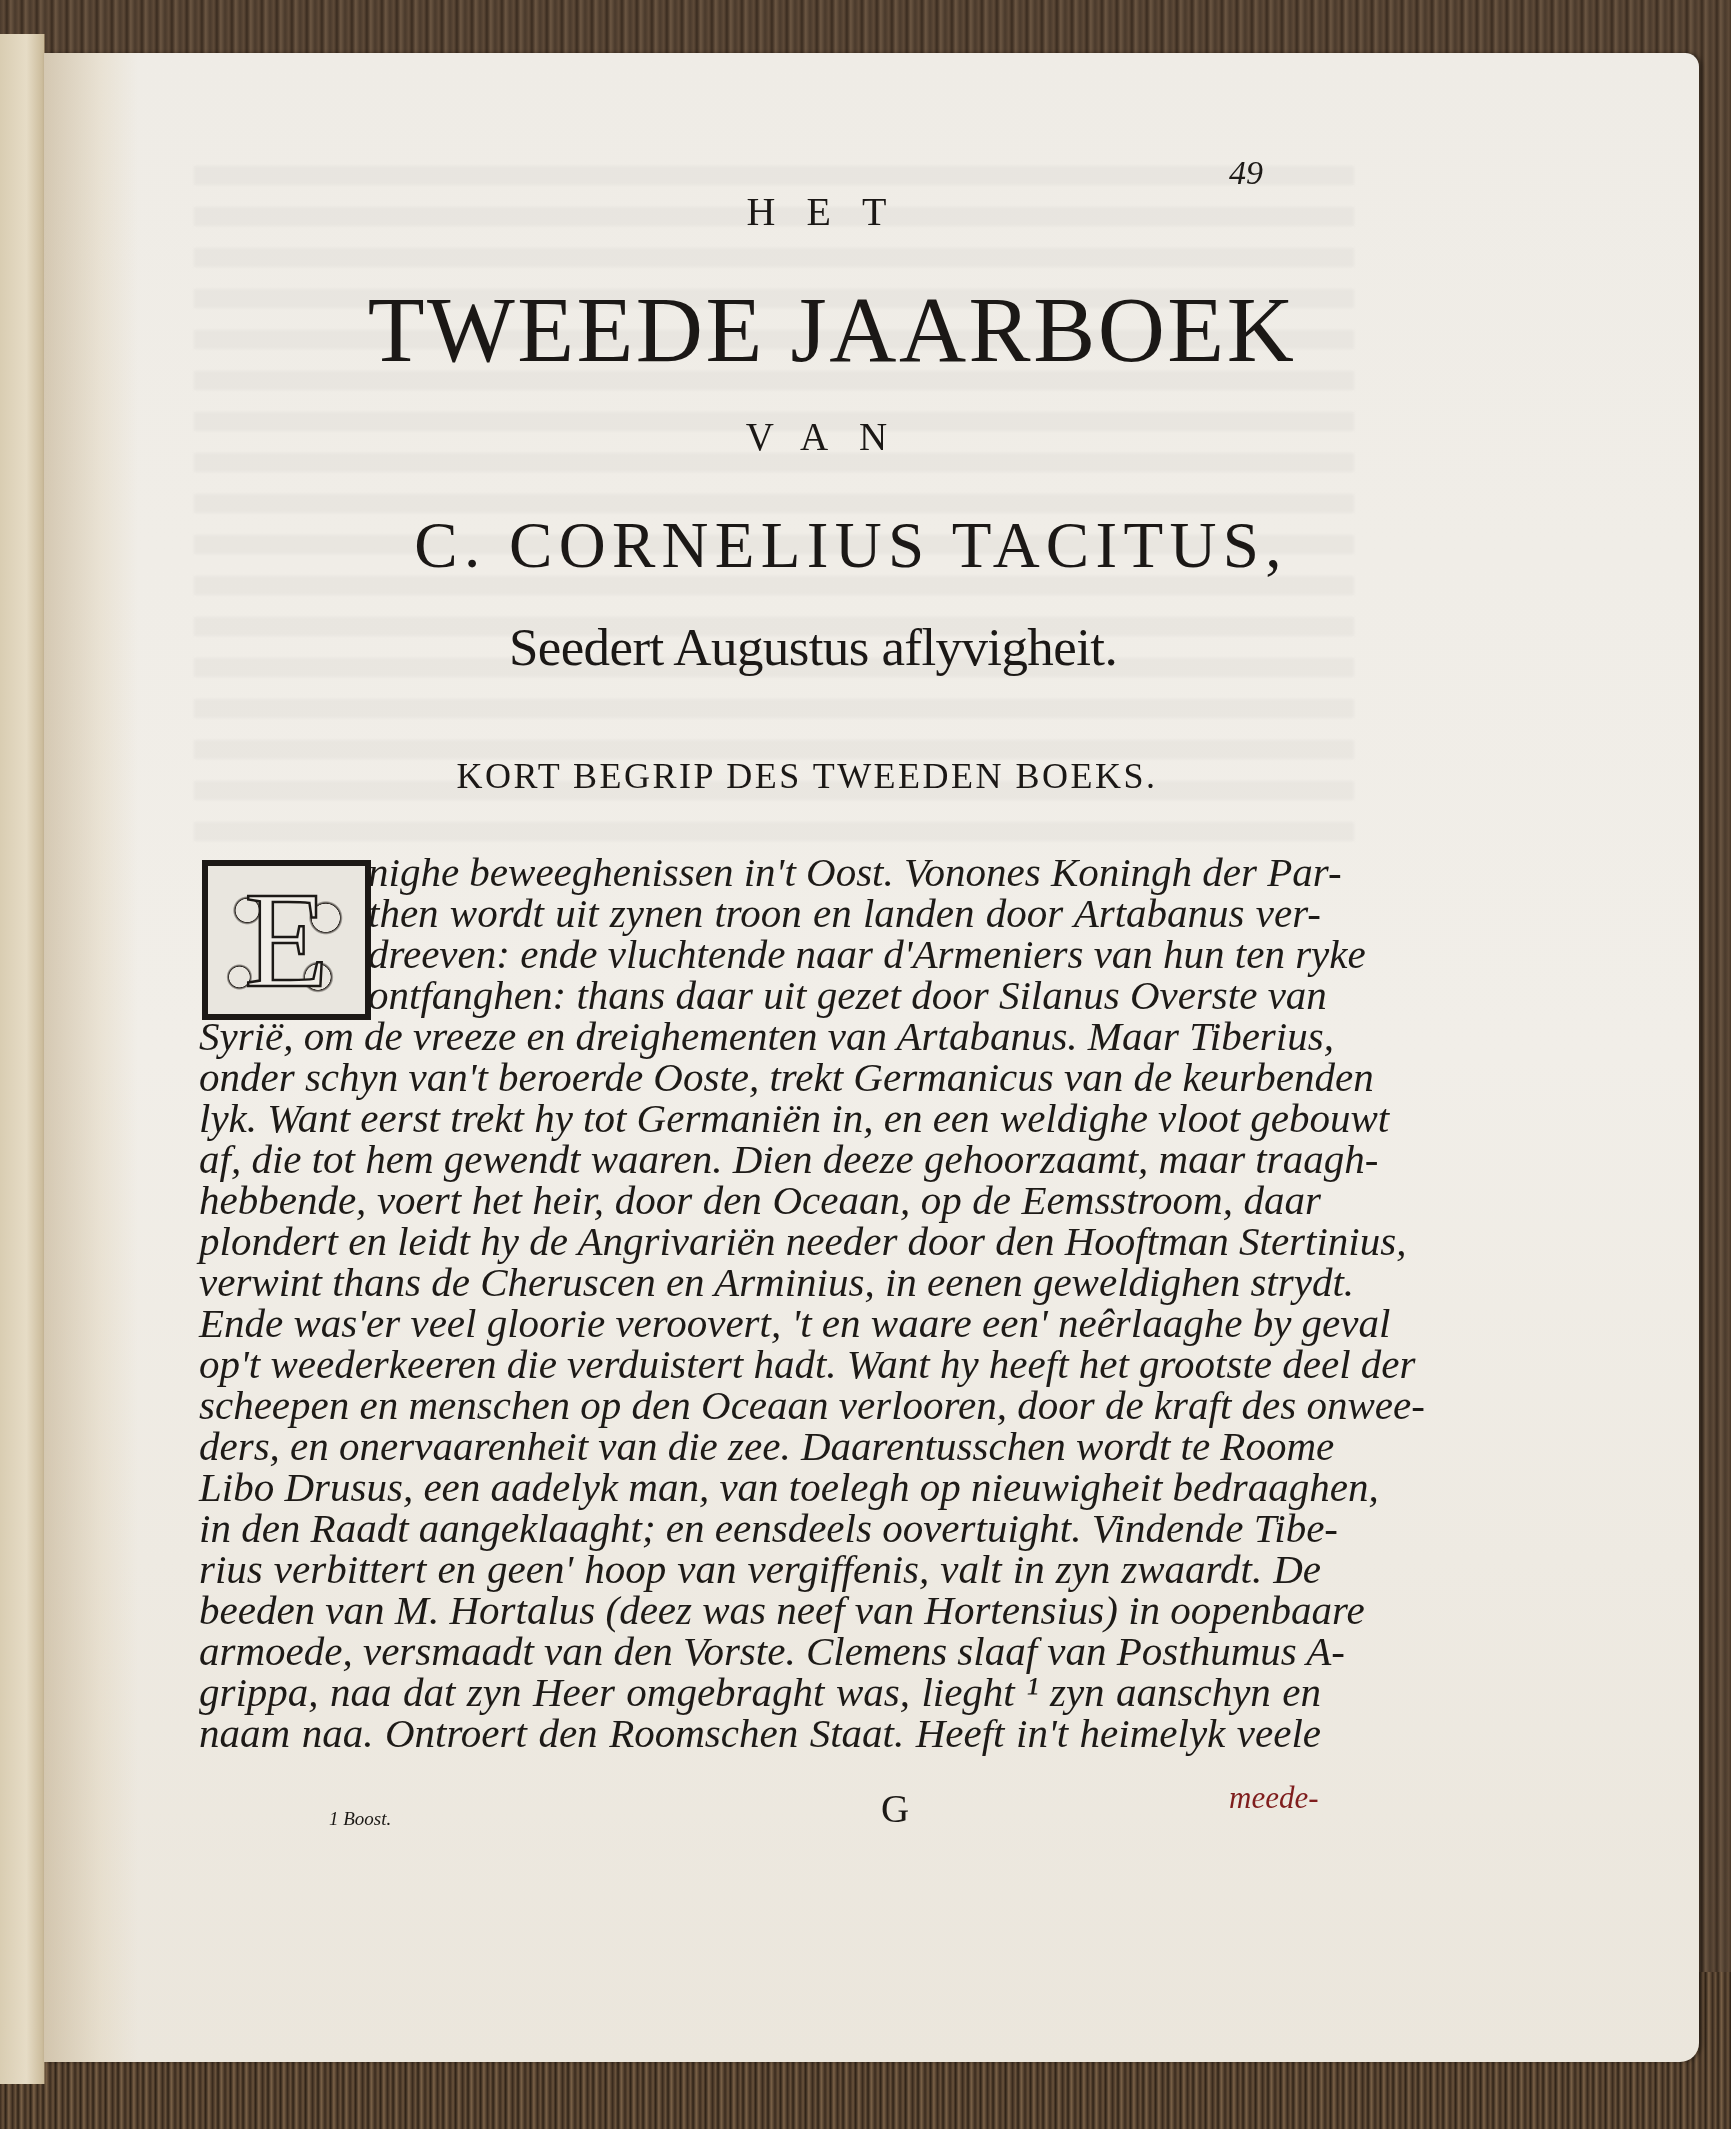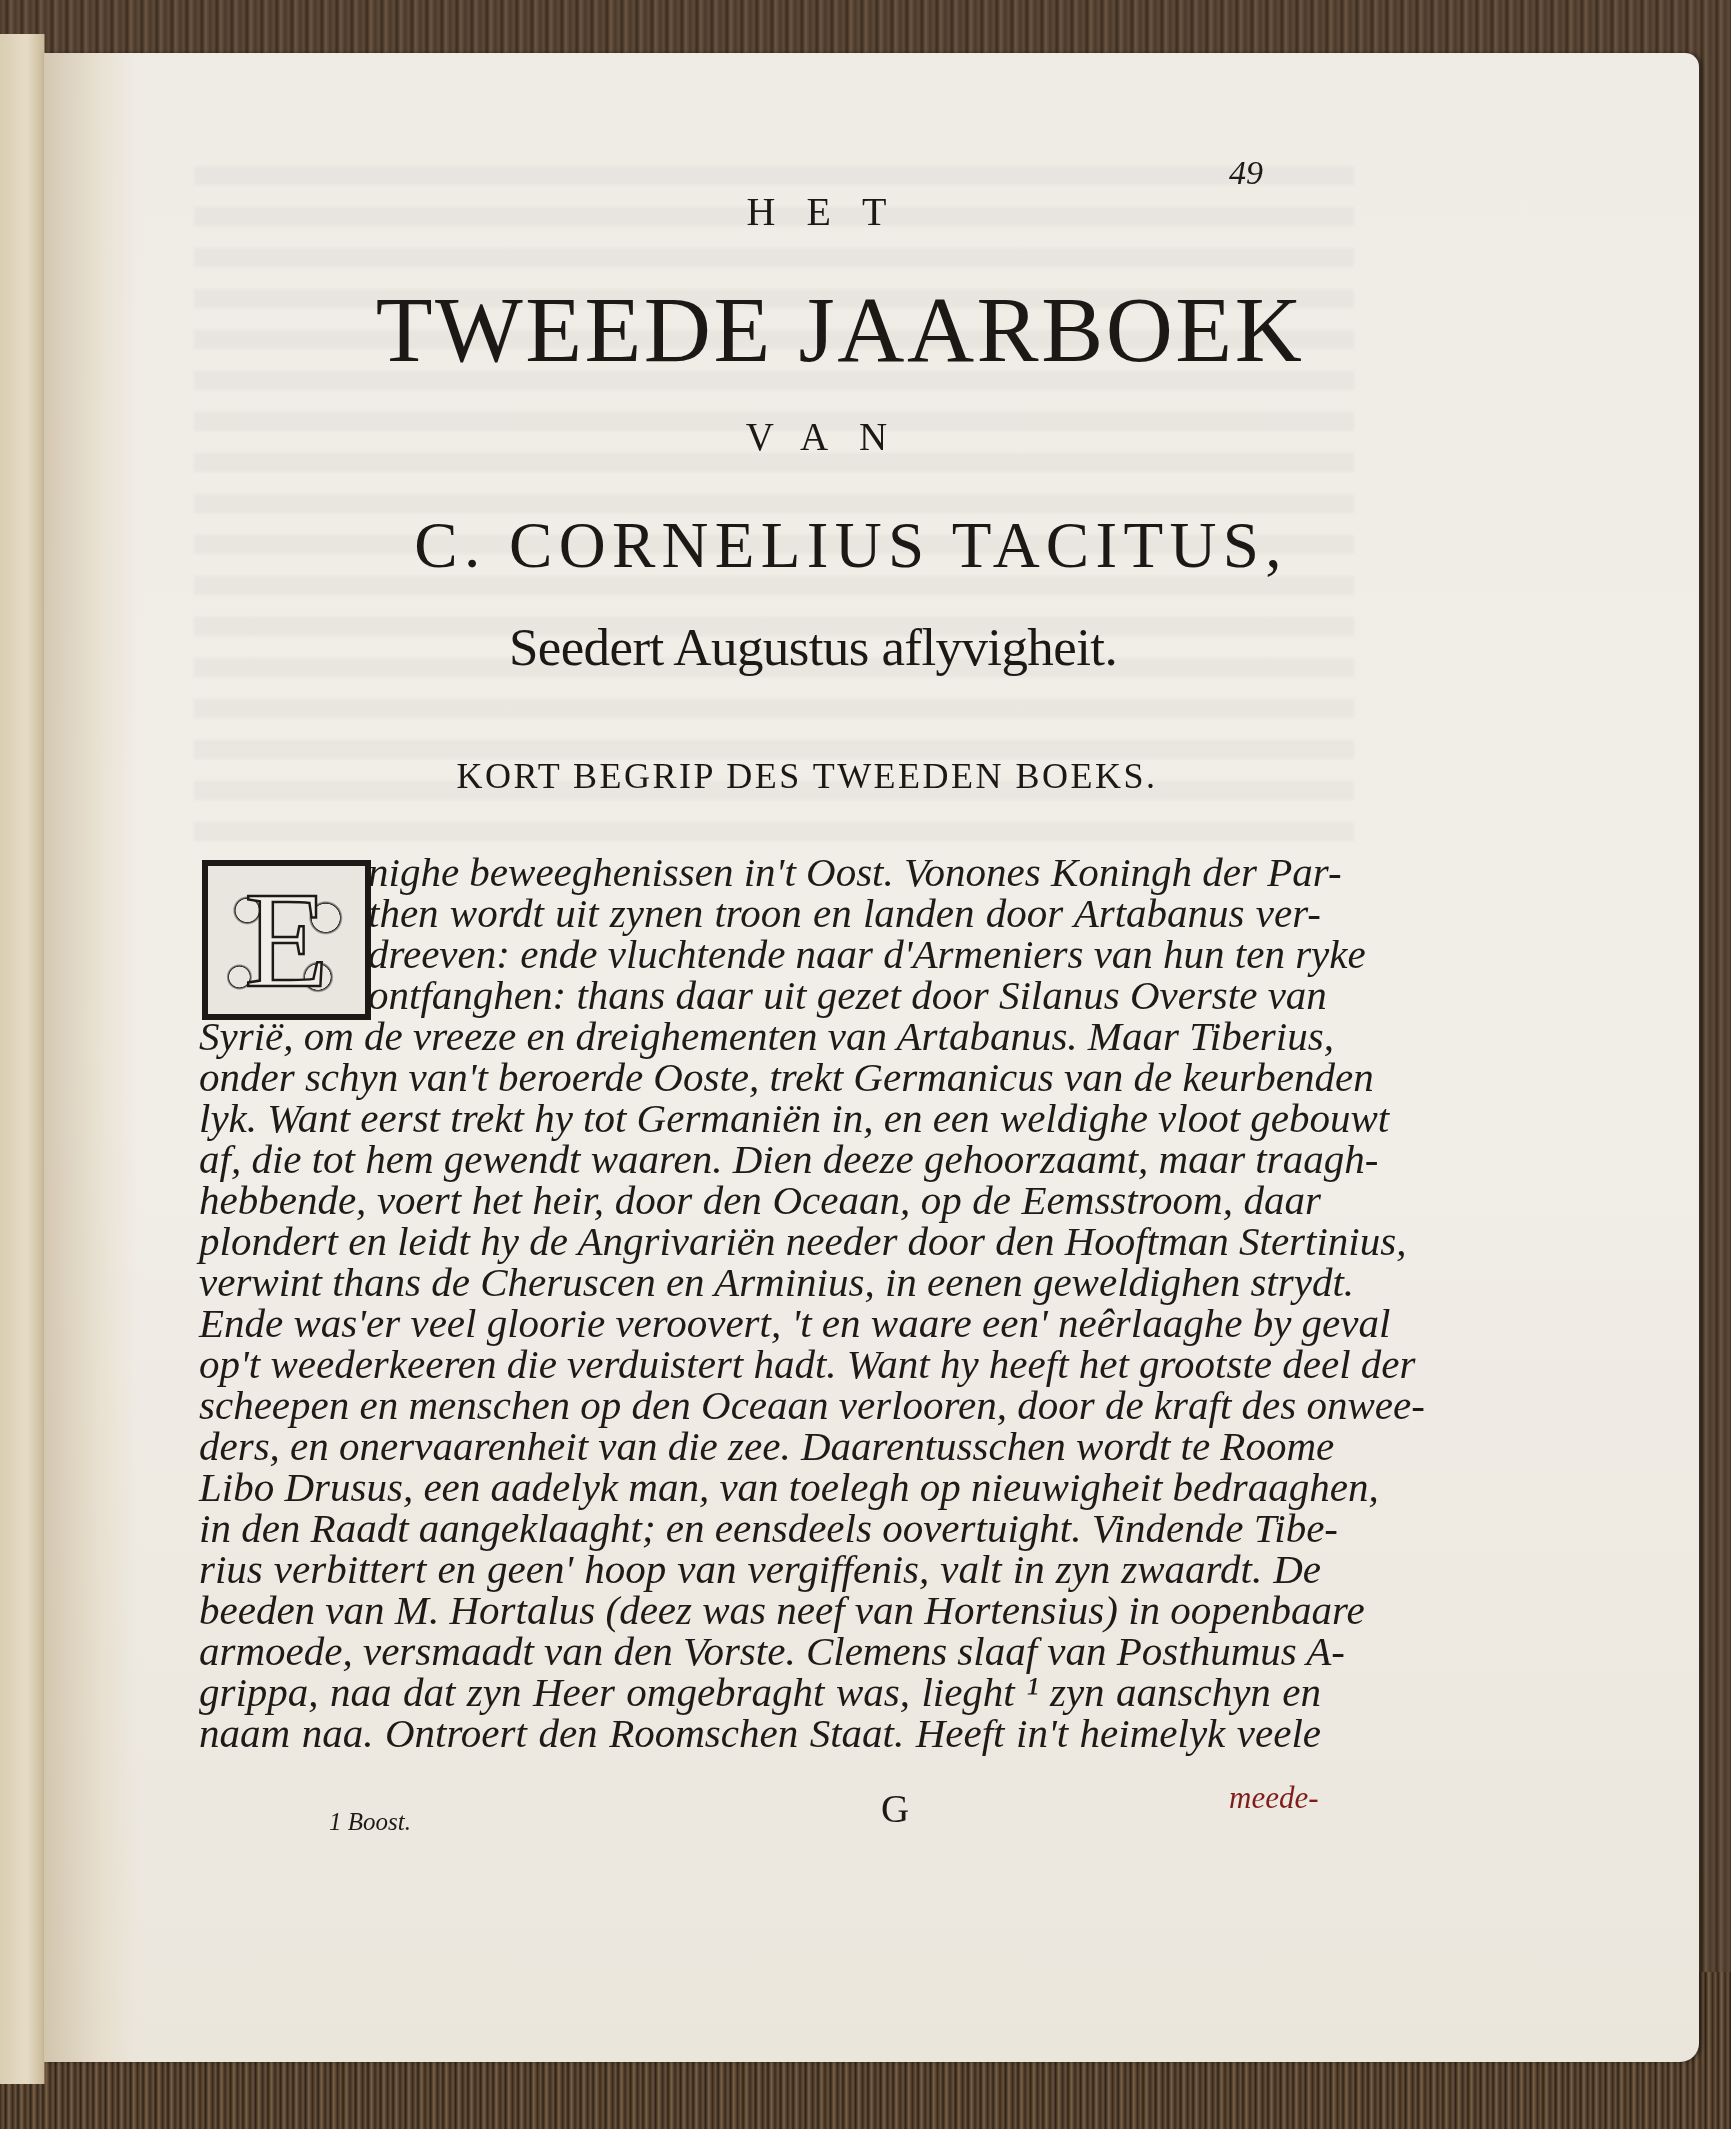--- a/index.html
+++ b/index.html
@@ -28,21 +28,21 @@
   .bleed {
     position:absolute; left:150px; top:113px; width:1160px; height:689px;
     background: repeating-linear-gradient(180deg, rgba(160,160,160,0.08) 0px, rgba(160,160,160,0.08) 19px, rgba(0,0,0,0) 19px, rgba(0,0,0,0) 41px);
     filter: blur(1.3px);
   }
   .page-number {
     position:absolute; left:1229px; top:154px; font-size:34px; font-style:italic; color:#1d1a17;
   }
   .center { position:absolute; left:0; width:1664px; text-align:center; color:#1b1816; }
   .het { top:188px; font-size:40px; letter-spacing:31px; }
-  .main-title { top:276px; font-size:93px; letter-spacing:2.5px;padding-left:8px; }
+  .main-title { top:276px; font-size:93px; letter-spacing:2.5px; }
   .van { top:414px; font-size:39px; letter-spacing:31px; }
   .author { top:508px; font-size:65px; letter-spacing:6.3px; left:19px; }
   .subtitle { top:617px; font-size:53px; letter-spacing:-0.6px; left:-19px; }
   .section-heading { top:755px; font-size:36px; letter-spacing:2.5px; left:-25px; }
   .body-text {
     position:absolute; left:199px; top:852px; width:1122px;
     font-style:italic; font-size:41px; line-height:41px; color:#1d1a17;
   }
   .body-line { display:block; white-space:nowrap; text-align-last:justify; text-align:justify; height:41px; }
   .body-line.indented { padding-left:169px; }
@@ -51,21 +51,21 @@
     border:6.3px solid #1c1916; box-sizing:border-box; background:#e9e6df;
     display:flex; align-items:center; justify-content:center;
     font-style:normal; font-size:138px; color:#1c1916; font-family:"Liberation Serif", serif;
     background-image:
       radial-gradient(circle at 25% 30%, transparent 11.3px, #2a2521 12px, transparent 14.4px),
       radial-gradient(circle at 75% 35%, transparent 13.8px, #2a2521 14.4px, transparent 17px),
       radial-gradient(circle at 70% 75%, transparent 12.5px, #2a2521 13px, transparent 15.7px),
       radial-gradient(circle at 20% 75%, transparent 10px, #2a2521 10.7px, transparent 13px);
   }
   .drop-cap span { line-height:1; text-shadow: 0 0 0 #000; -webkit-text-stroke: 2.5px #1c1916; color:#f1eee8; }
-  .footnote { position:absolute; left:329px; top:1808px; font-size:25px; font-style:italic; color:#1d1a17; }
+  .footnote { position:absolute; left:329px; top:1808px; font-size:19px; font-style:italic; color:#1d1a17; }
   .signature { position:absolute; left:881px; top:1786px; font-size:39px; color:#1d1a17; }
   .catchword { position:absolute; left:1229px; top:1780px; font-size:31px; font-style:italic; color:#7f1d1d; }
 </style>
 </head>
 <body>
 
 <div class="table-bottom"></div>
 <div class="left-page"></div>
 
 <div class="page">

